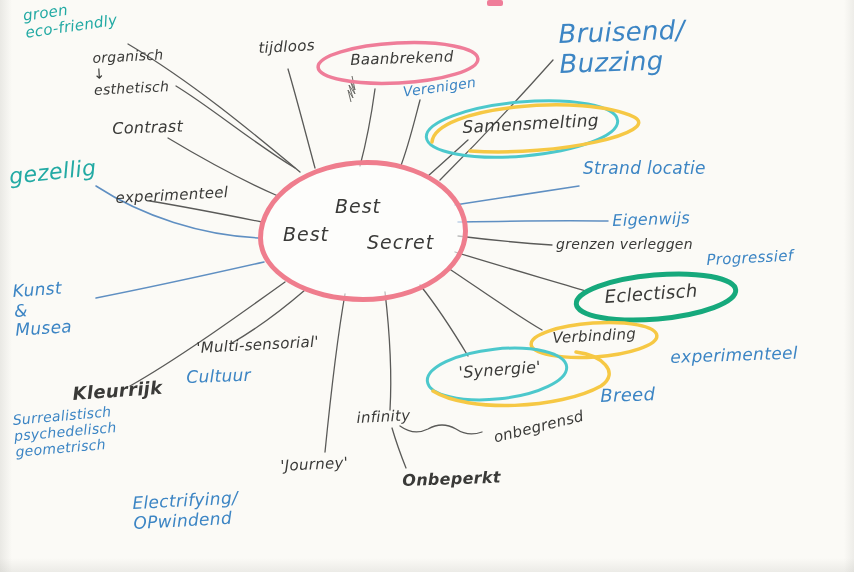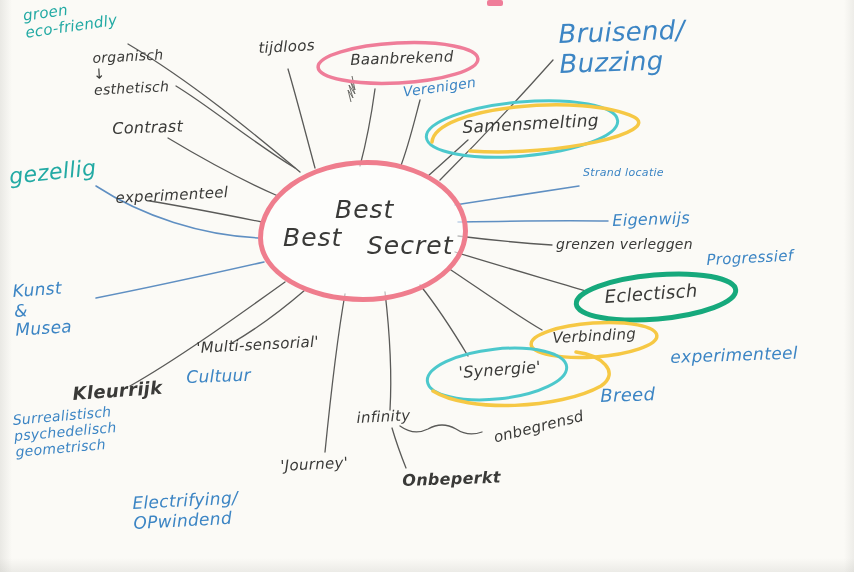--- a/index.html
+++ b/index.html
@@ -48,21 +48,21 @@
   .bold{font-weight:bold;}
 
   .center-ellipse{
     position:absolute;left:258px;top:160px;z-index:2;
     width:200px;height:132px;
     border:5px solid #ef7d8d;
     border-radius:52% 48% 50% 50% / 55% 50% 50% 45%;
     background:rgba(255,255,255,.6);
   }
   .center-ellipse span{
-    position:absolute;font-style:italic;color:#3a3a38;font-size:25px;letter-spacing:1px;
+    position:absolute;font-style:italic;color:#3a3a38;font-size:19px;letter-spacing:1px;
   }
   .w-best{left:72px;top:30px;}
   .w-kept{left:20px;top:58px;}
   .w-secret{left:104px;top:66px;text-align:right;}
 
   .pink-mark{
     position:absolute;left:487px;top:0;width:16px;height:6px;z-index:2;
     background:#ef7d99;border-radius:2px;
   }
 </style>
@@ -124,21 +124,21 @@
 esthetisch</div>
   <div class="node ink" style="left:258px;top:40px;--rot:-3deg;font-size:15px">tijdloos</div>
   <div class="node ink" style="left:350px;top:52px;--rot:-2deg;font-size:15px">Baanbrekend</div>
   <div class="node blue" style="left:402px;top:84px;--rot:-8deg;font-size:14px">Verenigen</div>
   <div class="node blue" style="left:558px;top:20px;--rot:-2deg;font-size:26px">Bruisend/
 Buzzing</div>
   <div class="node ink" style="left:462px;top:118px;--rot:-3deg;font-size:17px">Samensmelting</div>
   <div class="node ink" style="left:112px;top:120px;--rot:-2deg;font-size:16px">Contrast</div>
   <div class="node teal" style="left:8px;top:164px;--rot:-6deg;font-size:22px">gezellig</div>
   <div class="node ink" style="left:115px;top:190px;--rot:-3deg;font-size:15px">experimenteel</div>
-  <div class="node blue" style="left:583px;top:167px;font-size:11px">Strand locatie</div>
+  <div class="node blue" style="left:583px;top:159px;font-size:17px">Strand locatie</div>
   <div class="node blue" style="left:612px;top:212px;--rot:-2deg;font-size:16px">Eigenwijs</div>
   <div class="node ink" style="left:556px;top:236px;font-size:14px">grenzen verleggen</div>
   <div class="node blue" style="left:706px;top:252px;--rot:-3deg;font-size:15px">Progressief</div>
   <div class="node ink" style="left:604px;top:287px;--rot:-4deg;font-size:18px">Eclectisch</div>
   <div class="node blue" style="left:12px;top:282px;--rot:-4deg;font-size:17px">Kunst
 &amp;
 Musea</div>
   <div class="node ink" style="left:552px;top:330px;--rot:-3deg;font-size:15px">Verbinding</div>
   <div class="node blue" style="left:670px;top:348px;--rot:-2deg;font-size:17px">experimenteel</div>
   <div class="node ink" style="left:196px;top:340px;--rot:-3deg;font-size:15px">'Multi-sensorial'</div>

